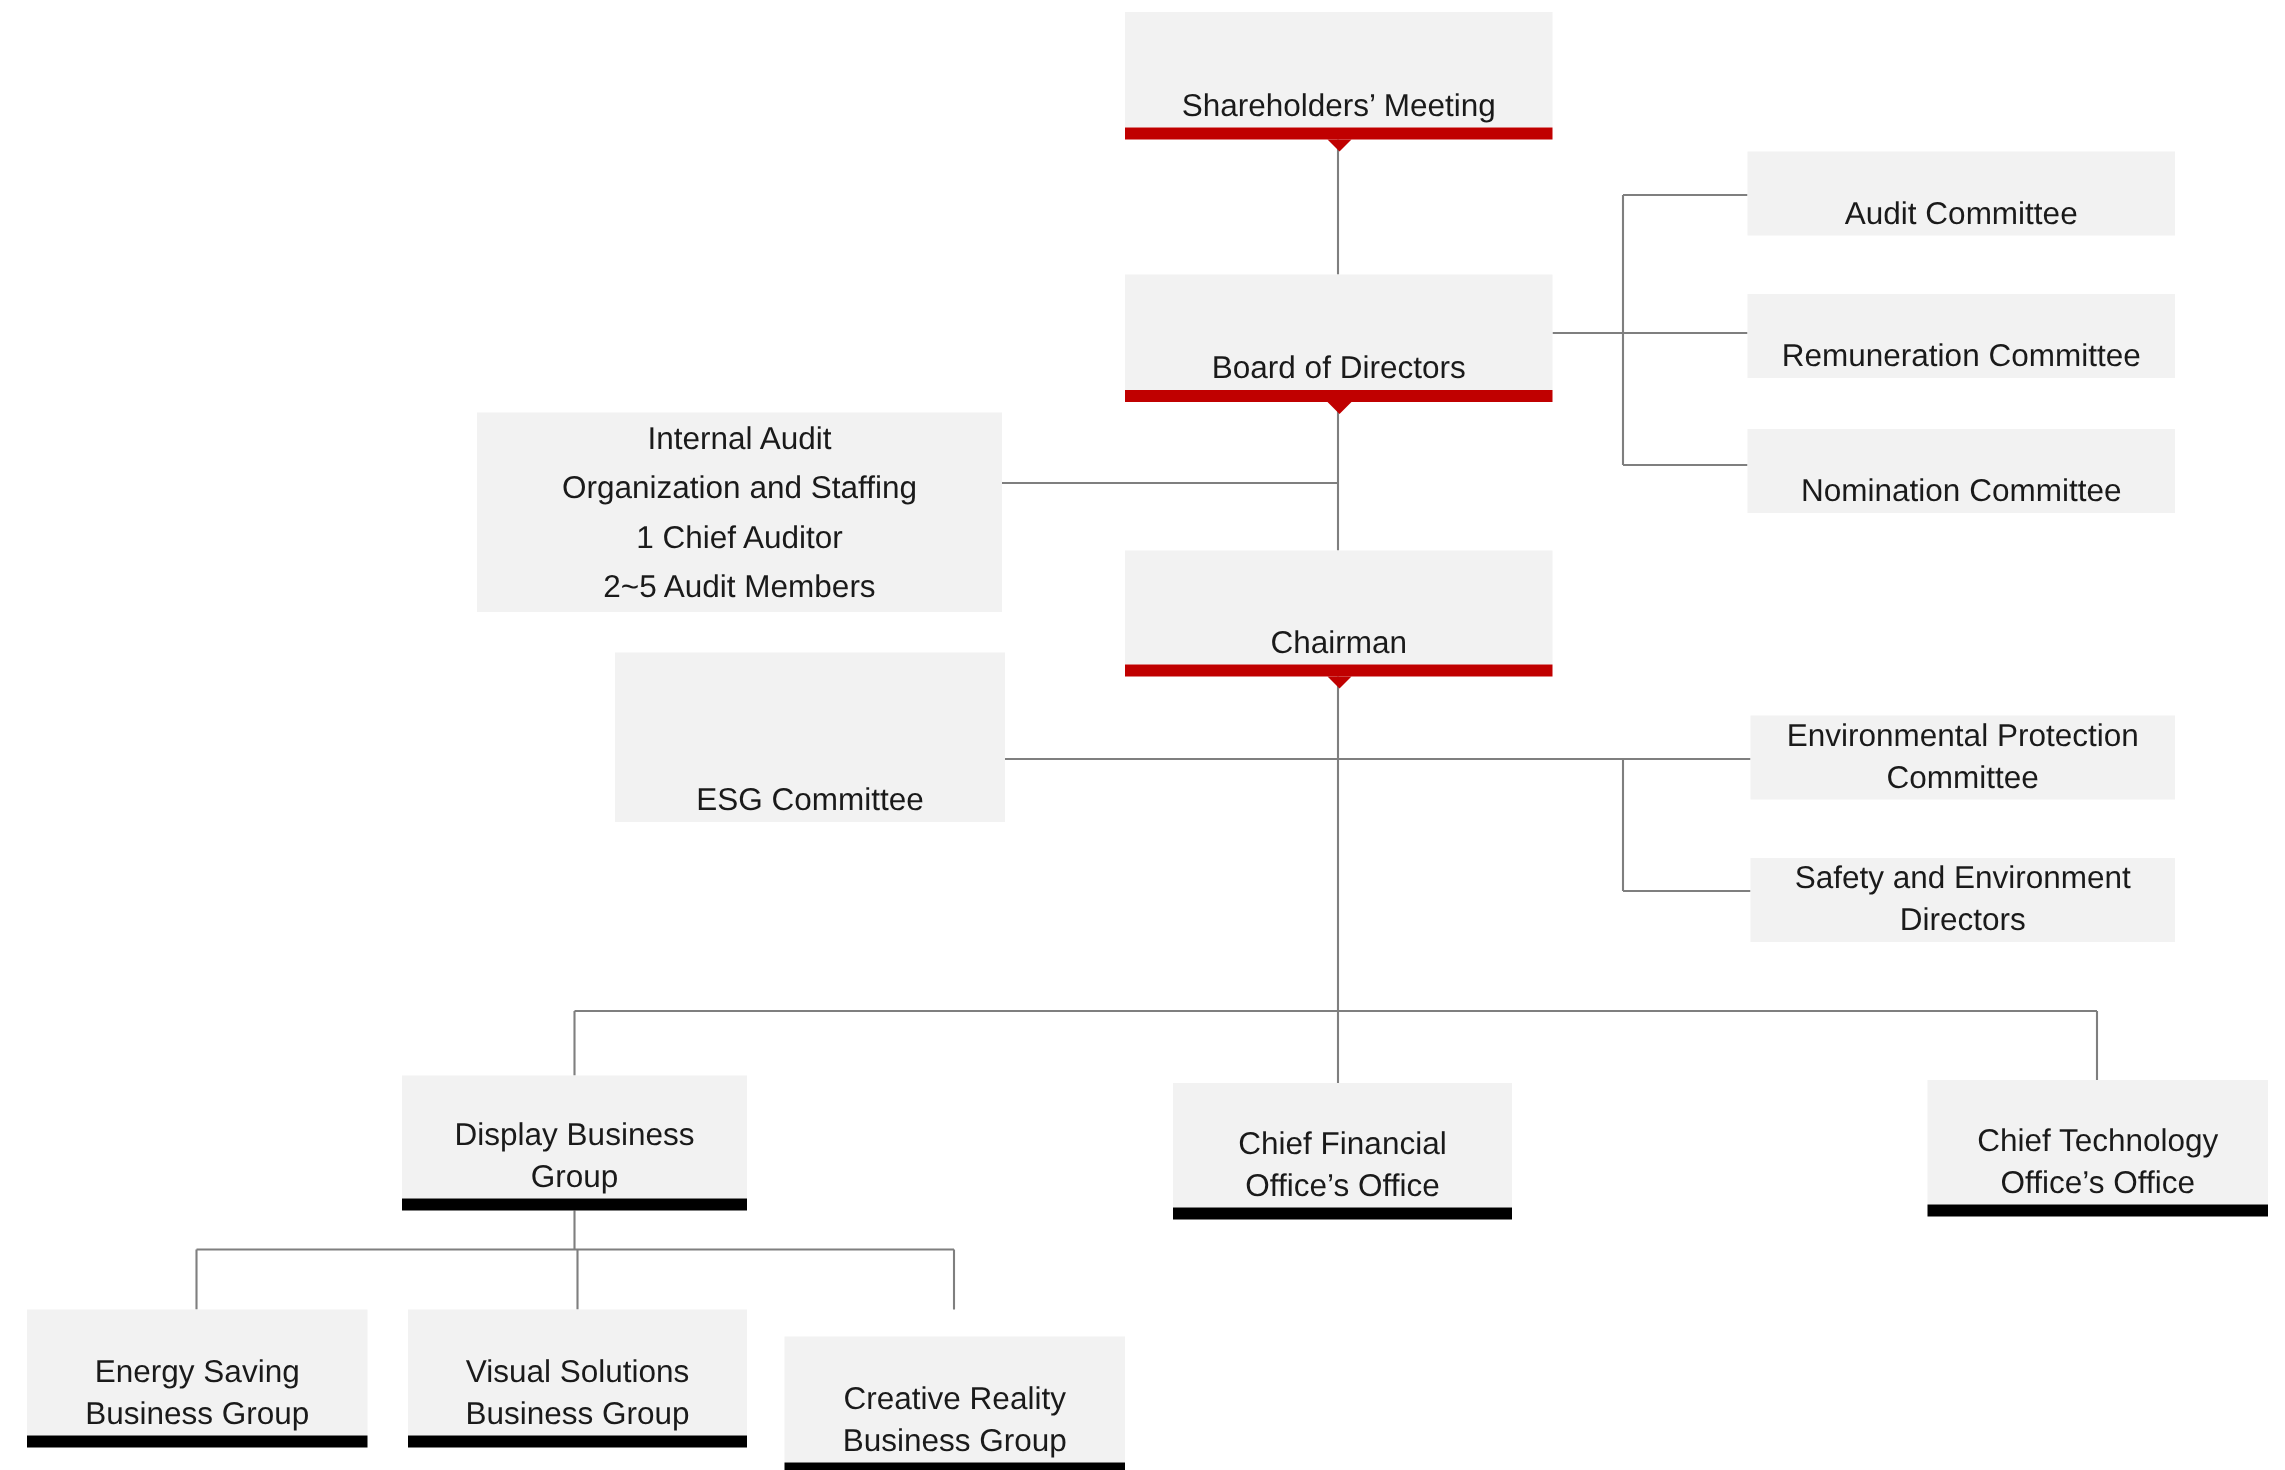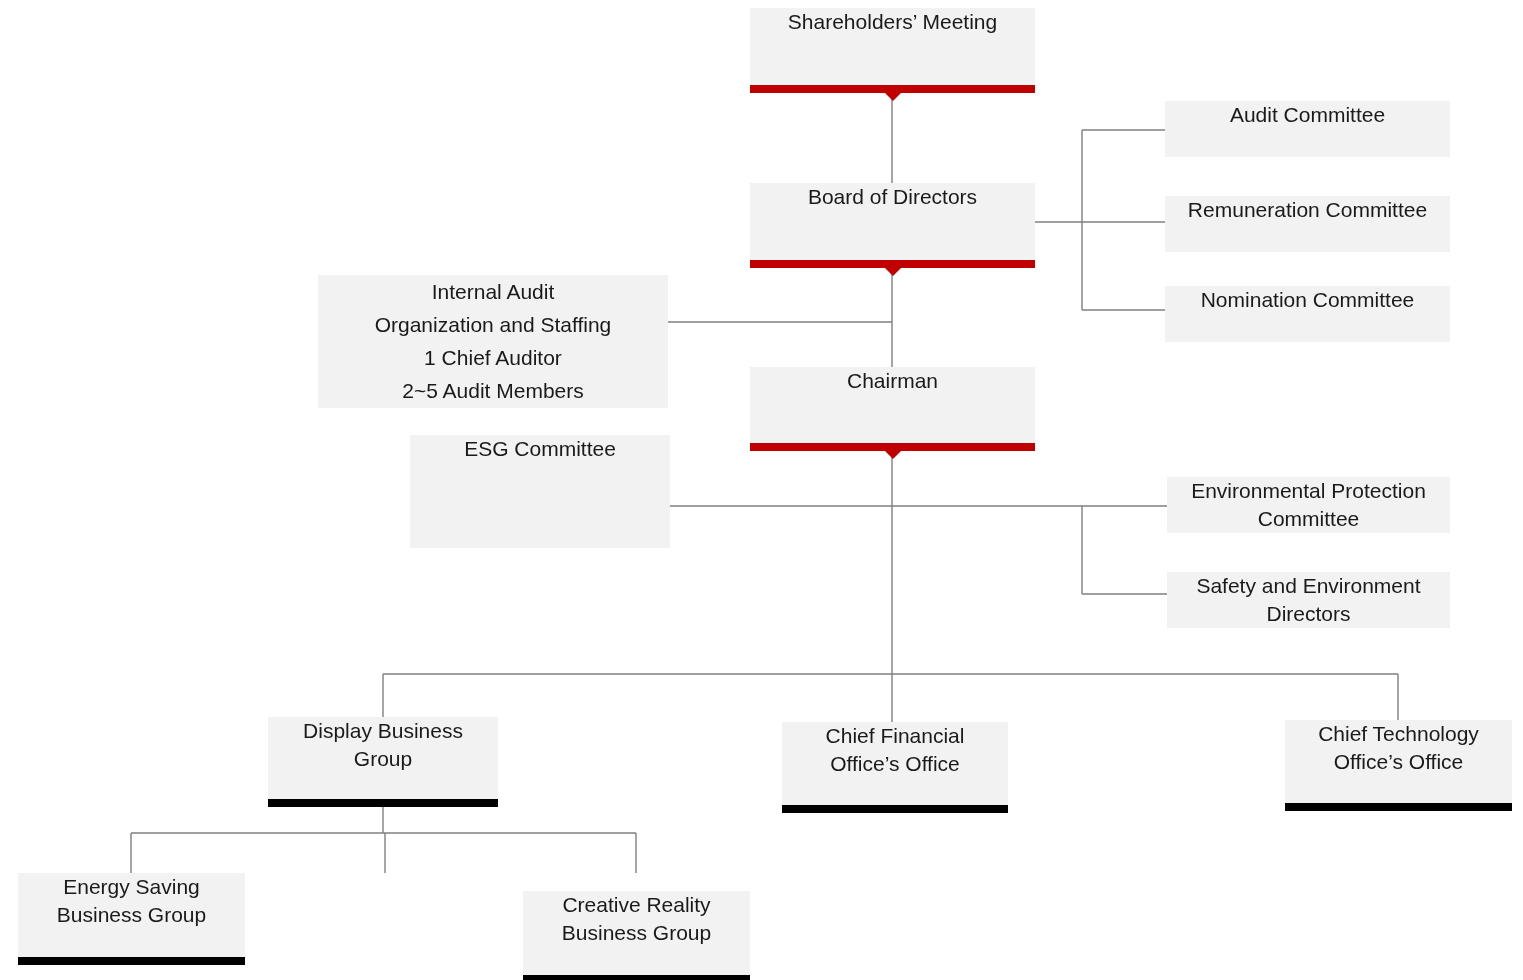--- a/index.html
+++ b/index.html
@@ -26,21 +26,21 @@
     z-index:1;
   }
   .connectors line{stroke:currentColor;stroke-width:1.4;}
   .node{
     position:absolute;
     background:var(--box-fill);
     color:var(--text);
     display:flex;
     flex-direction:column;
     align-items:center;
-    justify-content:flex-start;
+    justify-content:flex-end;
     text-align:center;
     font-size:21px;
     line-height:1.33;
     z-index:2;
     box-sizing:border-box;
     padding:0 12px;
   }
   .node--pad20{padding:0 20px;}
   .node--staffing{line-height:33px;margin-top:20px;}
   .node__bar{
@@ -156,19 +156,23 @@
   <div class="node node--pad20" style="left:1285px;top:720px;width:227px;height:83px">
     <span class="node__label">Chief Technology Office’s Office</span>
     <span class="node__bar node__bar--black"></span>
   </div>
 
   <div class="node node--pad20" style="left:18px;top:873px;width:227px;height:84px">
     <span class="node__label">Energy Saving Business Group</span>
     <span class="node__bar node__bar--black"></span>
   </div>
 
+  <div class="node node--pad20" style="left:272px;top:873px;width:226px;height:84px">
+    <span class="node__label">Visual Solutions Business Group</span>
+    <span class="node__bar node__bar--black"></span>
+  </div>
 
   <div class="node node--pad20" style="left:523px;top:891px;width:227px;height:84px">
     <span class="node__label">Creative Reality Business Group</span>
     <span class="node__bar node__bar--black"></span>
   </div>
 
 </div>
 
 </body></html>

